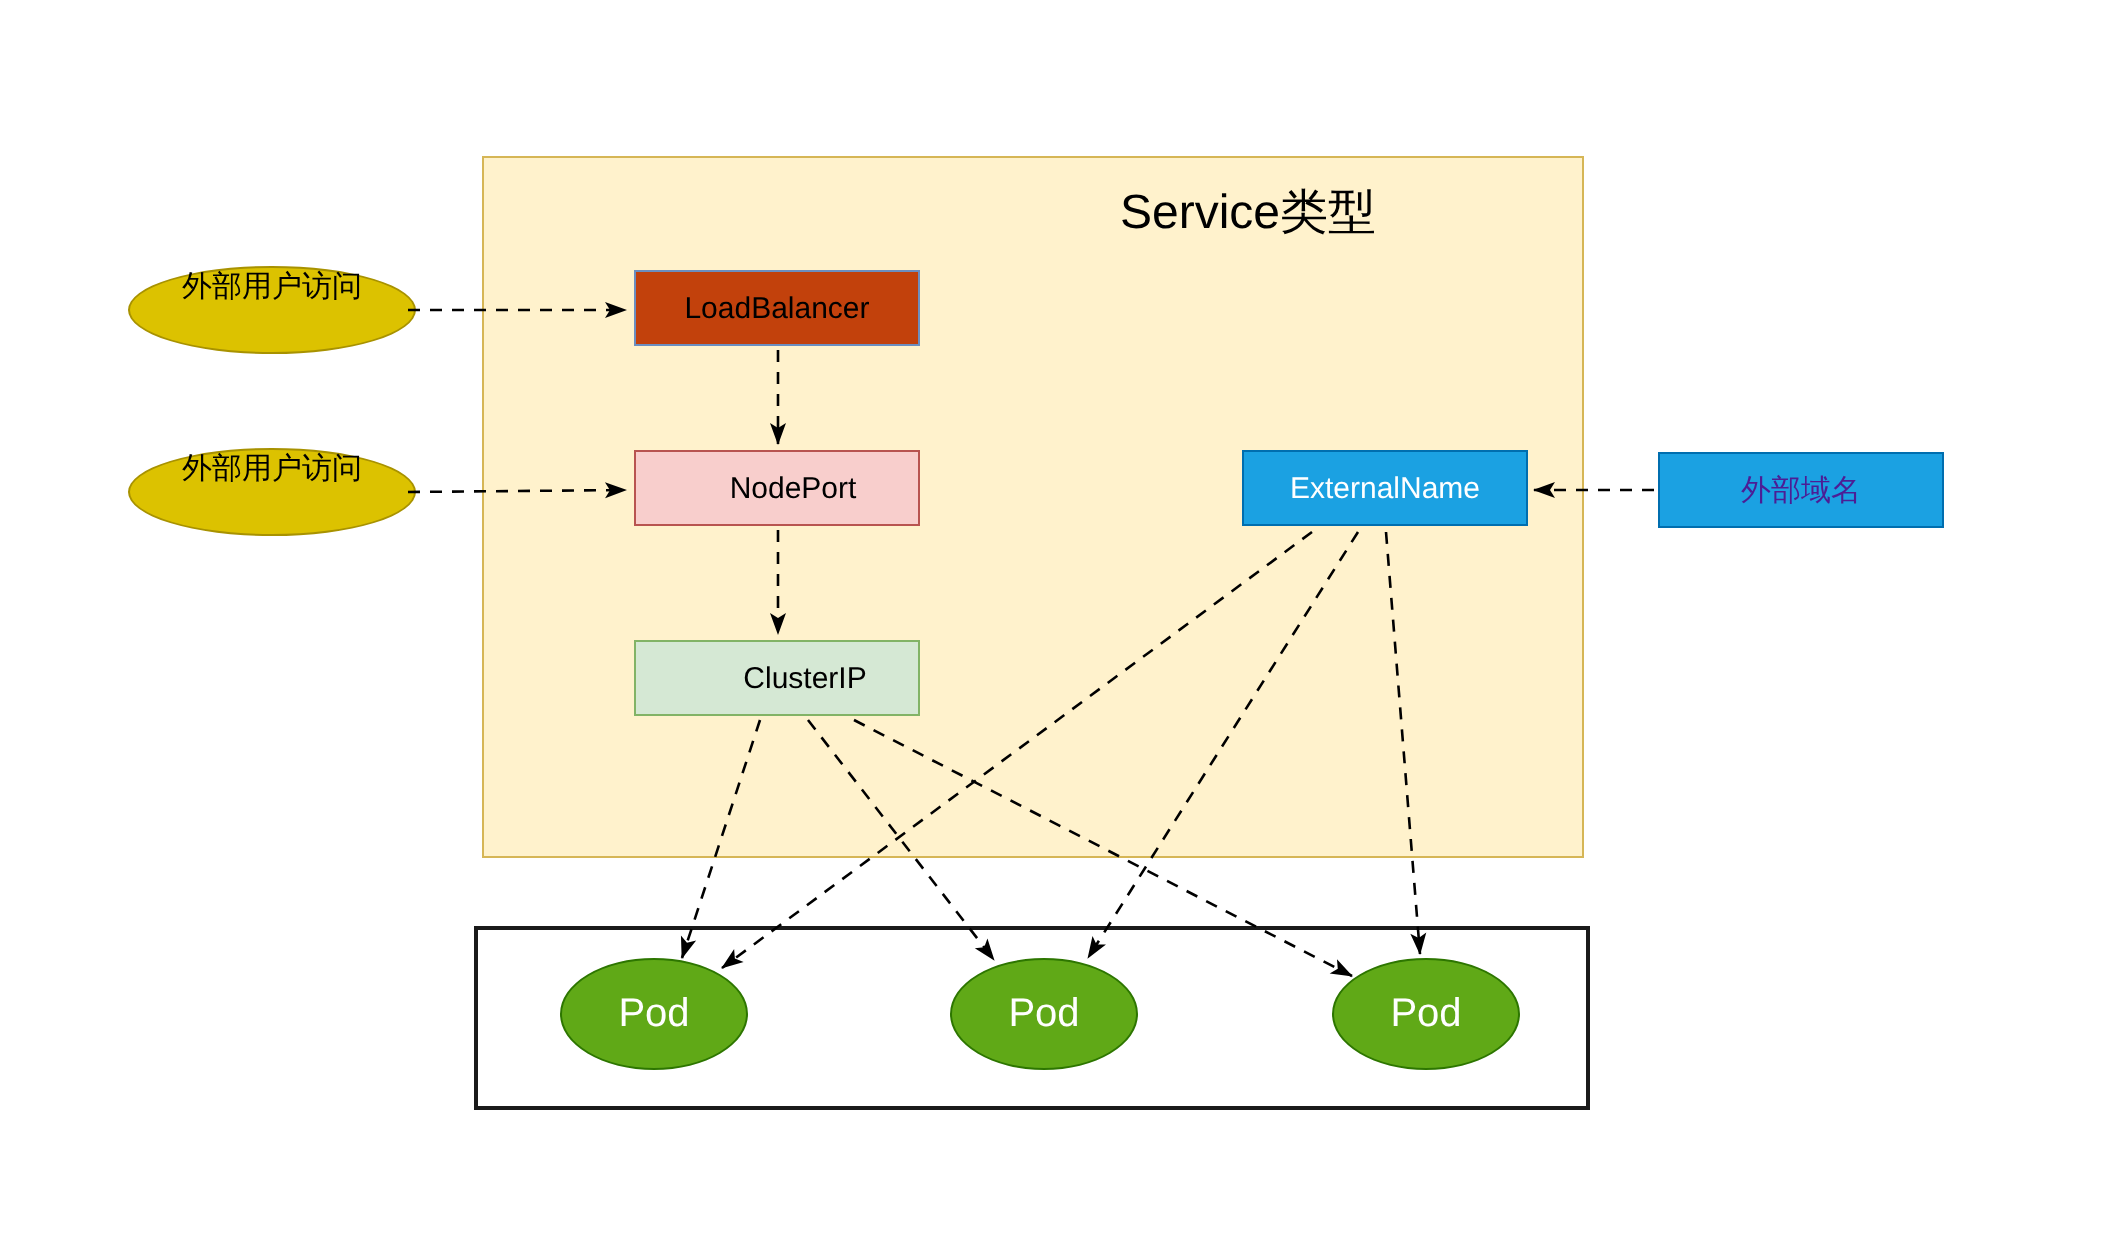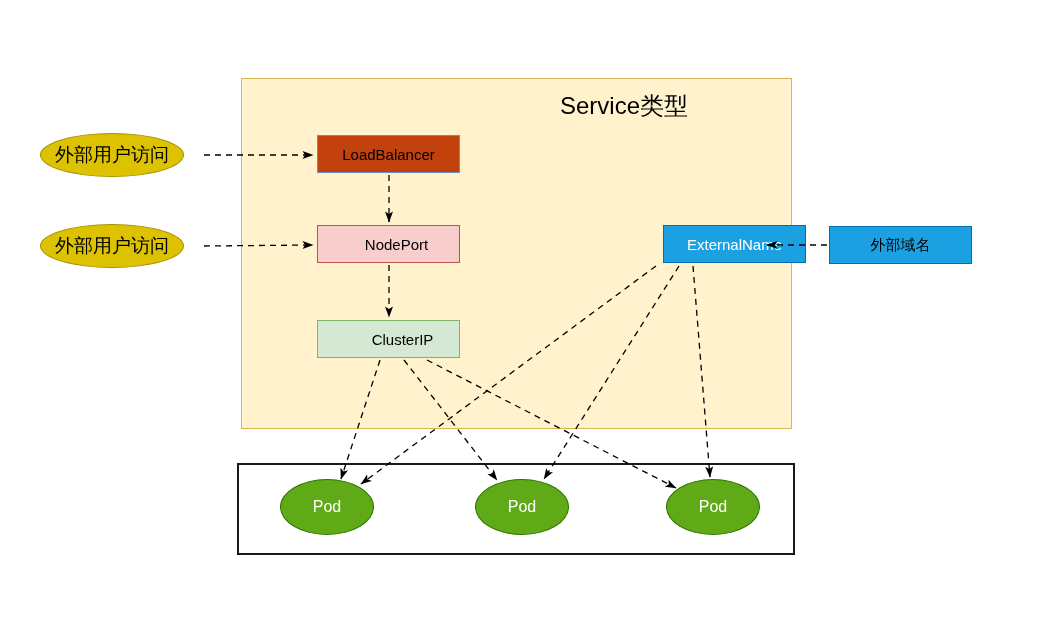--- a/index.html
+++ b/index.html
@@ -46,36 +46,36 @@
     align-items: center;
     justify-content: center;
     font-size: 15px;
     color: #000000;
     border: 1px solid;
     white-space: nowrap;
   }
   .node-loadbalancer { left: 317px; top: 135px; background: #c2410c; border-color: #6C8EBF; }
   .node-nodeport     { left: 317px; top: 225px; background: #F8CECC; border-color: #B85450; padding-left: 16px; }
   .node-clusterip    { left: 317px; top: 320px; background: #D5E8D4; border-color: #82B366; padding-left: 28px; }
-  .node-externalname { left: 621px; top: 225px; background: #1BA1E2; border-color: #006EAF; color: #ffffff; margin-left: 42px; }
-  .node-externaldomain { left: 829px; top: 226px; background: #1BA1E2; border-color: #006EAF; color: #000000; }
+  .node-externalname { left: 621px; top: 225px; background: #1BA1E2; border-color: #006EAF; color: #ffffff; }
+  .node-externaldomain { left: 829px; top: 226px; background: #1BA1E2; border-color: #006EAF; color: #4c1d95; }
   
   .user-ellipse {
     position: absolute;
-    left: 40px;
+    left: 64px;
     width: 144px;
     height: 44px;
     background: #DCC200;
     border: 1px solid #A89200;
     border-radius: 50%;
     box-sizing: border-box;
     display: flex;
-    align-items: center;
+    align-items: flex-start;
     justify-content: center;
-    font-size: 19px;
+    font-size: 15px;
     color: #000000;
     white-space: nowrap;
   }
   .user-ellipse-top { top: 133px; }
   .user-ellipse-bottom { top: 224px; }
   
   .pods-box {
     position: absolute;
     left: 237px;
     top: 463px;
@@ -90,21 +90,21 @@
     width: 94px;
     height: 56px;
     top: 479px;
     background: #60A917;
     border: 1px solid #2D7600;
     border-radius: 50%;
     box-sizing: border-box;
     display: flex;
     align-items: center;
     justify-content: center;
-    font-size: 16px;
+    font-size: 20px;
     color: #ffffff;
   }
   .pod-1 { left: 280px; }
   .pod-2 { left: 475px; }
   .pod-3 { left: 666px; }
   
   .edges-layer {
     position: absolute;
     left: 0;
     top: 0;

